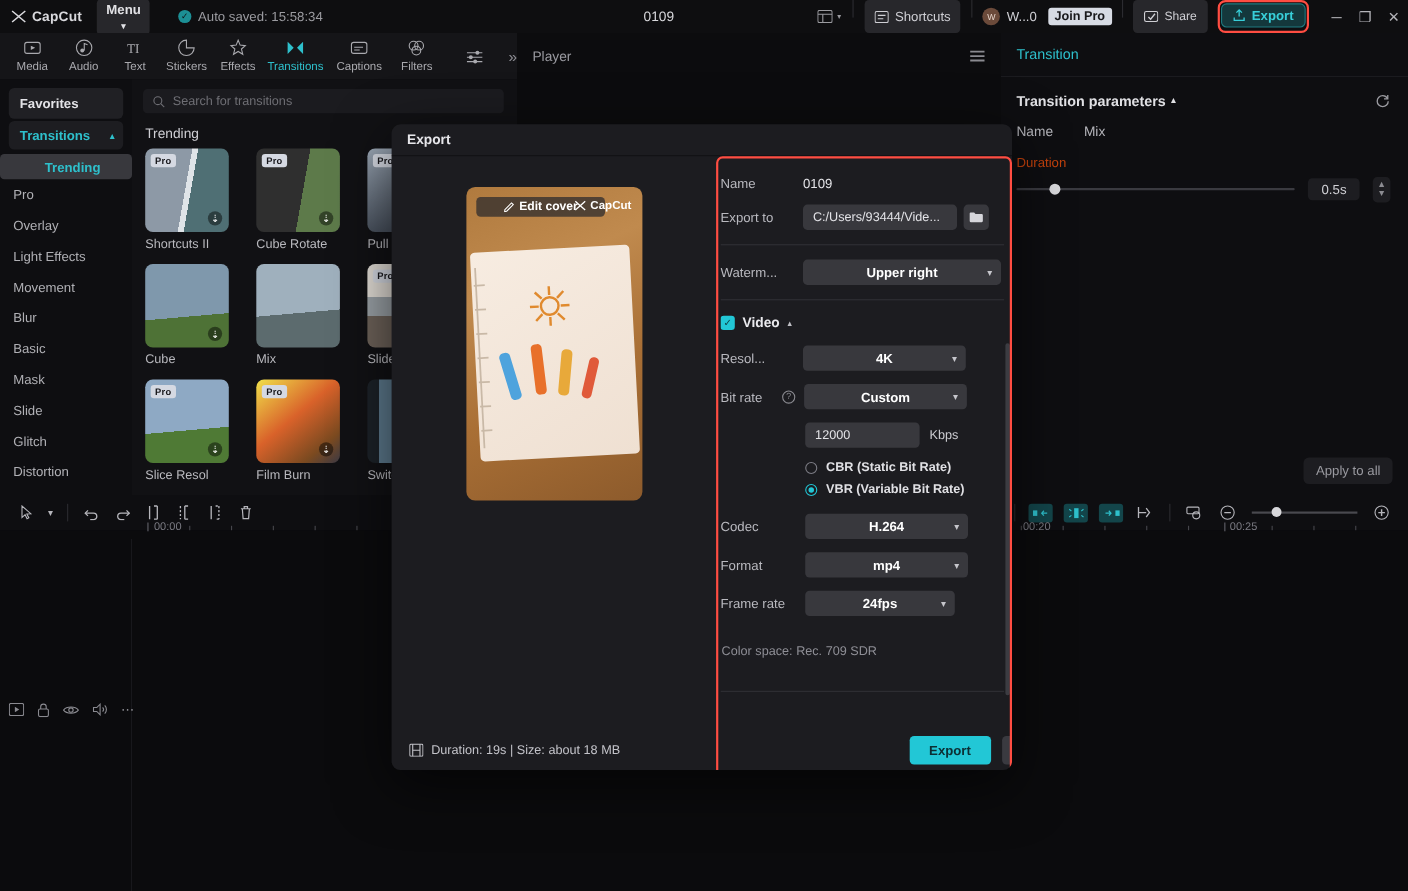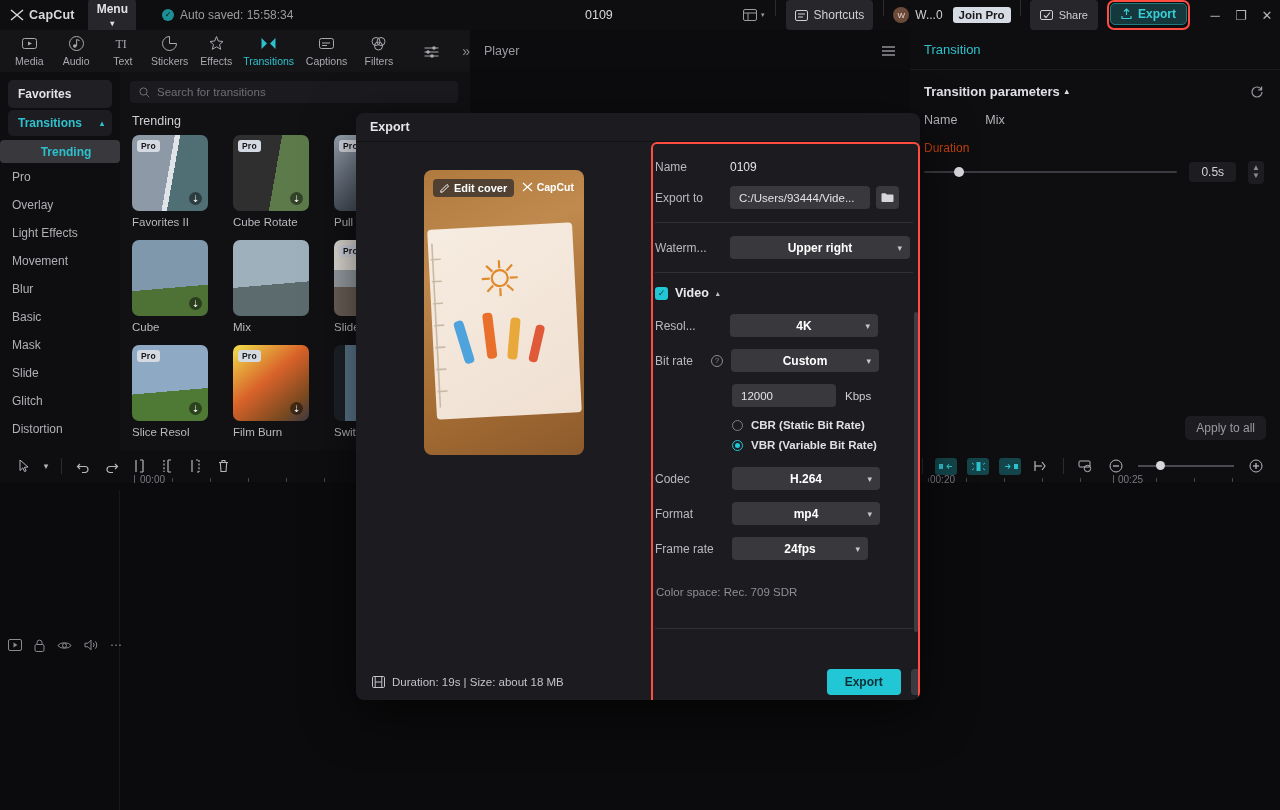--- a/index.html
+++ b/index.html
@@ -178,21 +178,21 @@
     width: 160px; height: 285px; border-radius: 8px; position: relative; overflow: hidden;
     background: linear-gradient(155deg, #b07a3e 0%, #c08a4e 30%, #a96f35 62%, #8d5b2c 100%);
   }
   .cover-paper {
     position: absolute; left: 8px; top: 56px; width: 145px; height: 190px; border-radius: 4px;
     background: linear-gradient(150deg, #f7ece1, #efe0d2);
     transform: rotate(-3deg);
   }
   .edit-cover {
     position: absolute; left: 9px; top: 9px; background: rgba(40,40,44,.72); border-radius: 4px;
-    padding: 3px 7px; font-size: 11px; color: #fff; font-weight: bold; display: flex; align-items: center; gap: 4px;
+    padding: 3px 25px; font-size: 11px; color: #fff; font-weight: bold; display: flex; align-items: center; gap: 4px;
   }
   .cc-wm { position: absolute; right: 10px; top: 11px; display: flex; align-items: center; gap: 4px; font-size: 10.5px; color: #fff; font-weight: bold; }
 
   .settings-hl {
     position: absolute; left: 295px; top: 0; width: 269px; height: 580px;
     border: 2px solid #ff4d42; border-radius: 6px; pointer-events: none; z-index: 40;
   }
   .settings {
     position: absolute; left: 299px; top: 18px; width: 258px; height: 500px;
     overflow: hidden;
@@ -431,21 +431,21 @@
         <span>Search for transitions</span>
       </div>
       <div class="sec-title">Trending</div>
       <div class="tgrid">
 
         <div class="tcell">
           <div class="tthumb" style="background:linear-gradient(100deg,#8d99a6 0 48%,#dfe4e8 48% 54%,#4f6f74 54% 100%)">
             <span class="pro-badge">Pro</span>
             <span class="dl-badge">⇣</span>
           </div>
-          <div class="tname">Favorites II</div>
+          <div class="tname">Shortcuts II</div>
         </div>
 
         <div class="tcell">
           <div class="tthumb" style="background:linear-gradient(100deg,#2f2f2f 0 55%,#5d7a4a 55% 100%)">
             <span class="pro-badge">Pro</span>
             <span class="dl-badge">⇣</span>
           </div>
           <div class="tname">Cube Rotate</div>
         </div>
 

